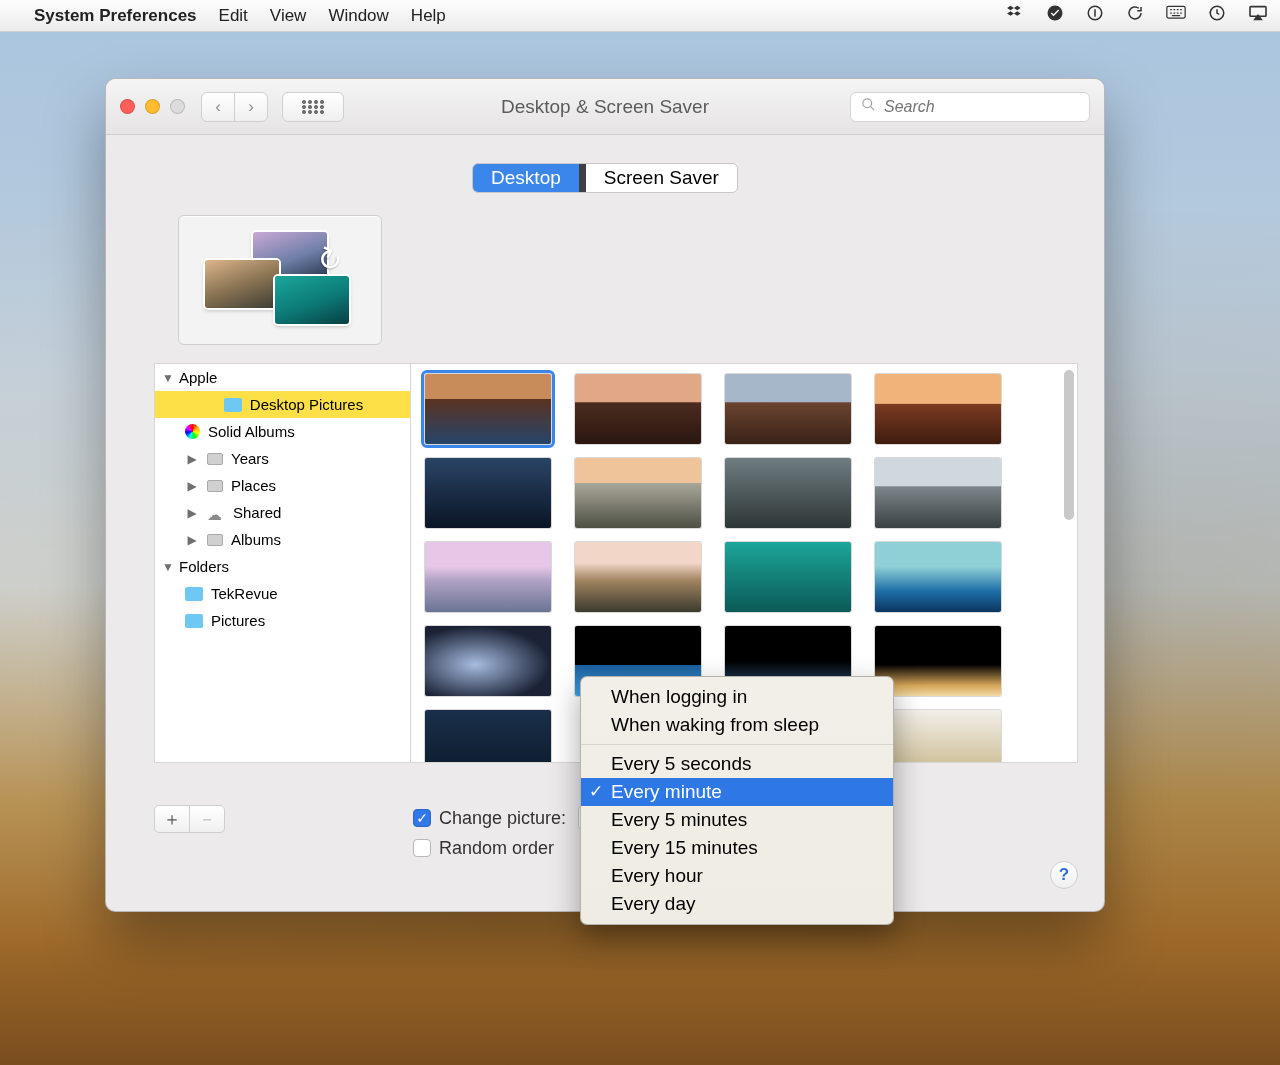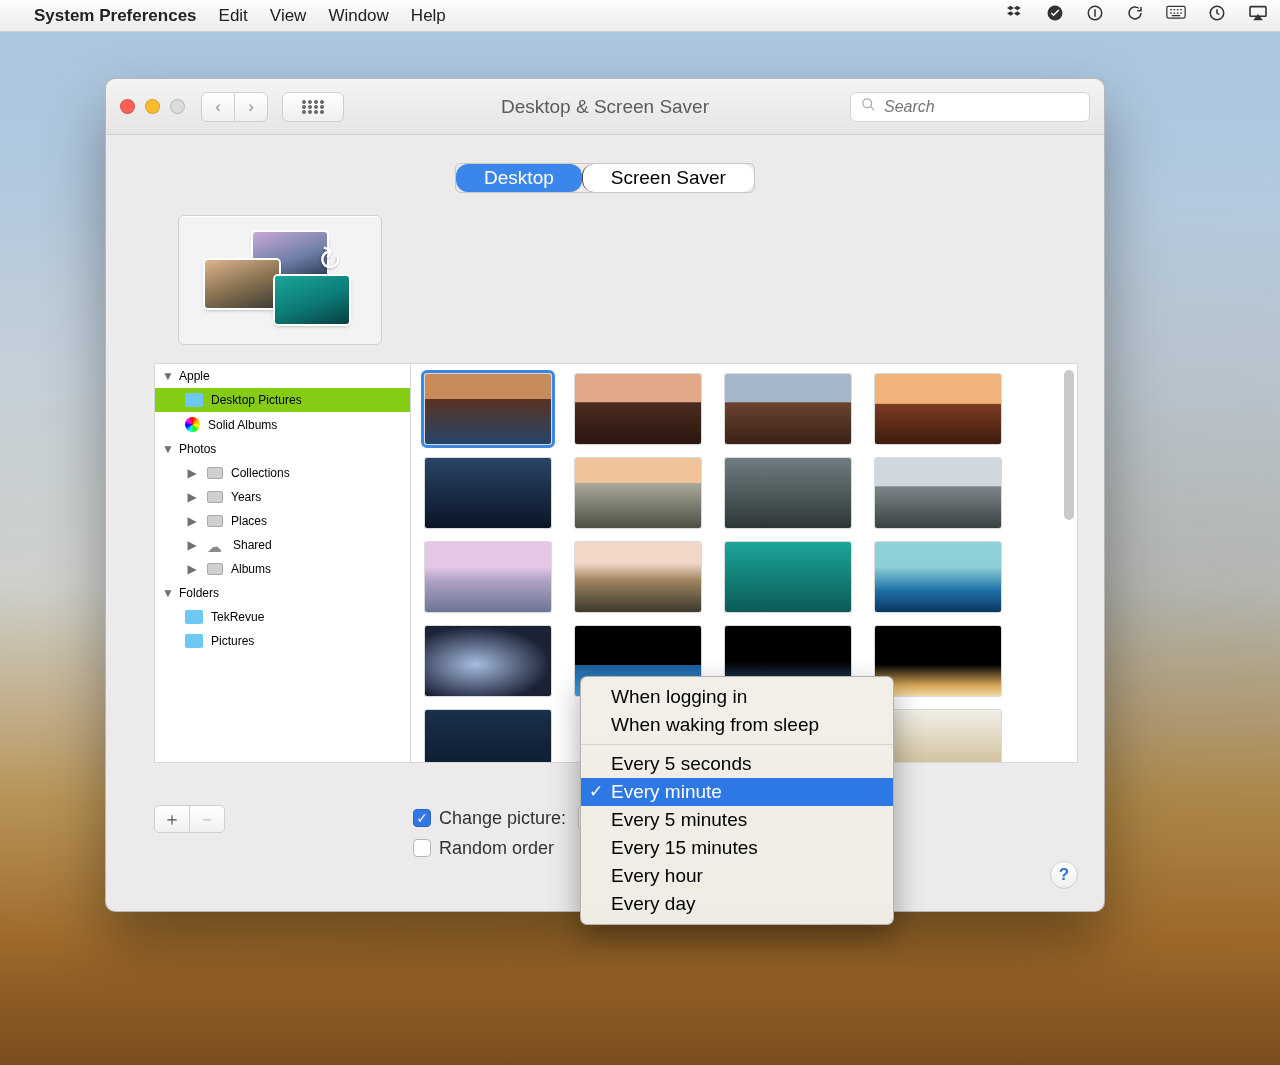--- a/index.html
+++ b/index.html
@@ -83,23 +83,23 @@
     display:flex; align-items:center; padding:0 10px; color:#a6a6a6;
   }
   .search input { border:none; outline:none; font-size:16px; color:#555; width:100%; background:transparent;font-style:italic; }
   .search .mag { margin-right:6px; }
 
   
   .tabs {
     display:flex; justify-content:center; margin-top:28px;
   }
   .seg { display:flex; border:1px solid #c7c7c7; border-radius:6px; overflow:hidden; }
-  .seg .tab { padding:3px 28px; font-size:19px; background:#fff;border-radius:12px; }
+  .seg .tab { padding:3px 18px; font-size:19px; background:#fff; }
   .seg .tab.active { background:#3b86ea; color:#fff; }
-  .seg .tab + .tab { border-left:1px solid #404040;text-align:right; }
+  .seg .tab + .tab { border-left:7px solid #404040;text-align:right; }
 
   
   .preview-well {
     margin:22px 0 0 72px;
     width:204px; height:130px;
     border:1px solid #cfcfcf; border-radius:6px;
     background:#f3f3f3;
     display:flex; align-items:center; justify-content:center;
     box-shadow: inset 0 1px 0 #fff;
   }
@@ -116,28 +116,28 @@
   
   .split {
     display:flex;
     margin: 18px 26px 0 48px;
     height: 400px;
   }
   .source {
     width:256px;
     background:#fff; border:1px solid #d7d7d7; border-right:none;
     overflow:auto;
-    font-size:12px;
+    font-size:15px;
   }
   .group { padding:5px 8px 5px 6px; display:flex; align-items:center; gap:4px; }
   .tri { font-size:12px; color:#6f6f6f; display:inline-block; width:14px; text-align:center;}
   .tri.right::before{content:"▶";}
   .tri.down::before{content:"▼";}
   .item { padding:5px 8px 5px 30px; display:flex; align-items:center; gap:8px; }
-  .item.sel { background:#84cc16; }
+  .item.sel { background:#fde047;justify-content:center; }
   .ic { width:18px; height:14px; display:inline-block; border-radius:2px; }
   .ic.folder { background:#6fc8f2; }
   .ic.folder2 { background:#6fc8f2; }
   .ic.color  { background: conic-gradient(red,orange,yellow,lime,cyan,blue,magenta,red); border-radius:50%; width:15px; height:15px;}
   .ic.lib    { background:#d0d0d0; border:1px solid #aaa; width:16px; height:12px;}
   .ic.cloud  { width:18px; height:14px; background:none; }
   .ic.cloud::before { content:"☁"; color:#8a8a8a; font-size:15px; }
 
   .grid {
     flex:1;
@@ -346,29 +346,20 @@
         </div>
       <div class="item sel">
           <span class="ic folder"></span>
           <span>Desktop Pictures</span>
         </div>
       <div class="item">
           <span class="ic color"></span>
           <span>Solid Albums</span>
         </div>
 
-      <div class="group">
-          <span class="tri down"></span>
-          <span>Photos</span>
-        </div>
-      <div class="item">
-          <span class="tri right"></span>
-          <span class="ic lib"></span>
-          <span>Collections</span>
-        </div>
       <div class="item">
           <span class="tri right"></span>
           <span class="ic lib"></span>
           <span>Years</span>
         </div>
       <div class="item">
           <span class="tri right"></span>
           <span class="ic lib"></span>
           <span>Places</span>
         </div>

